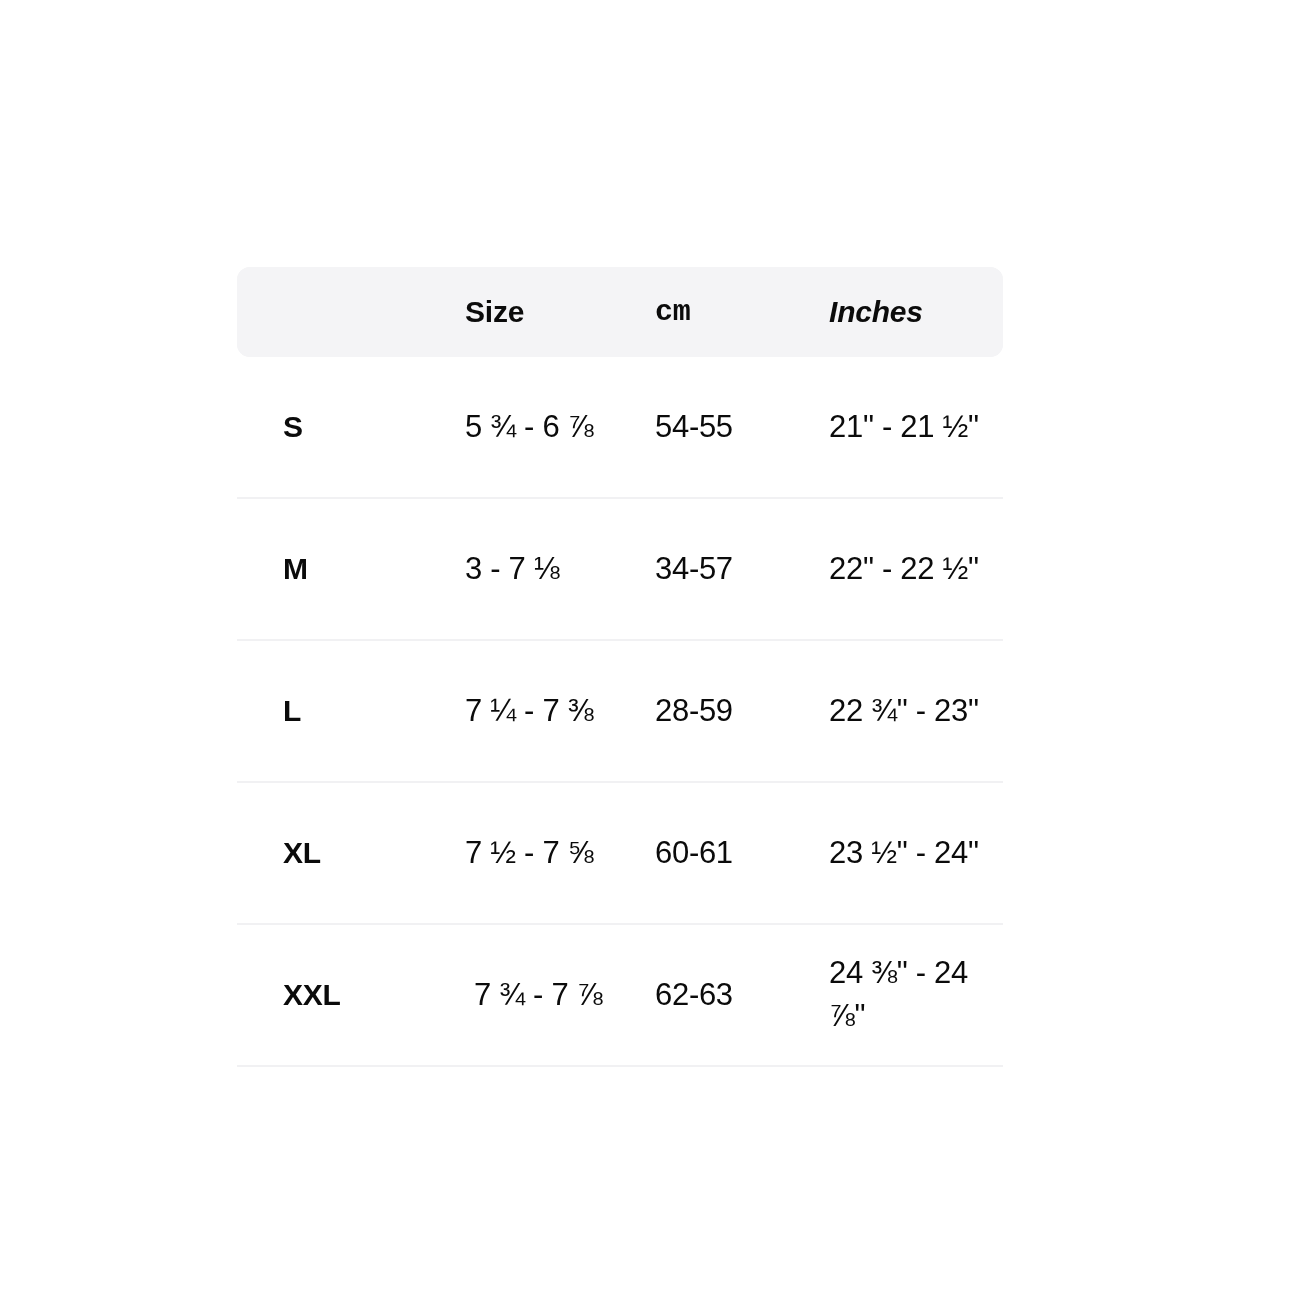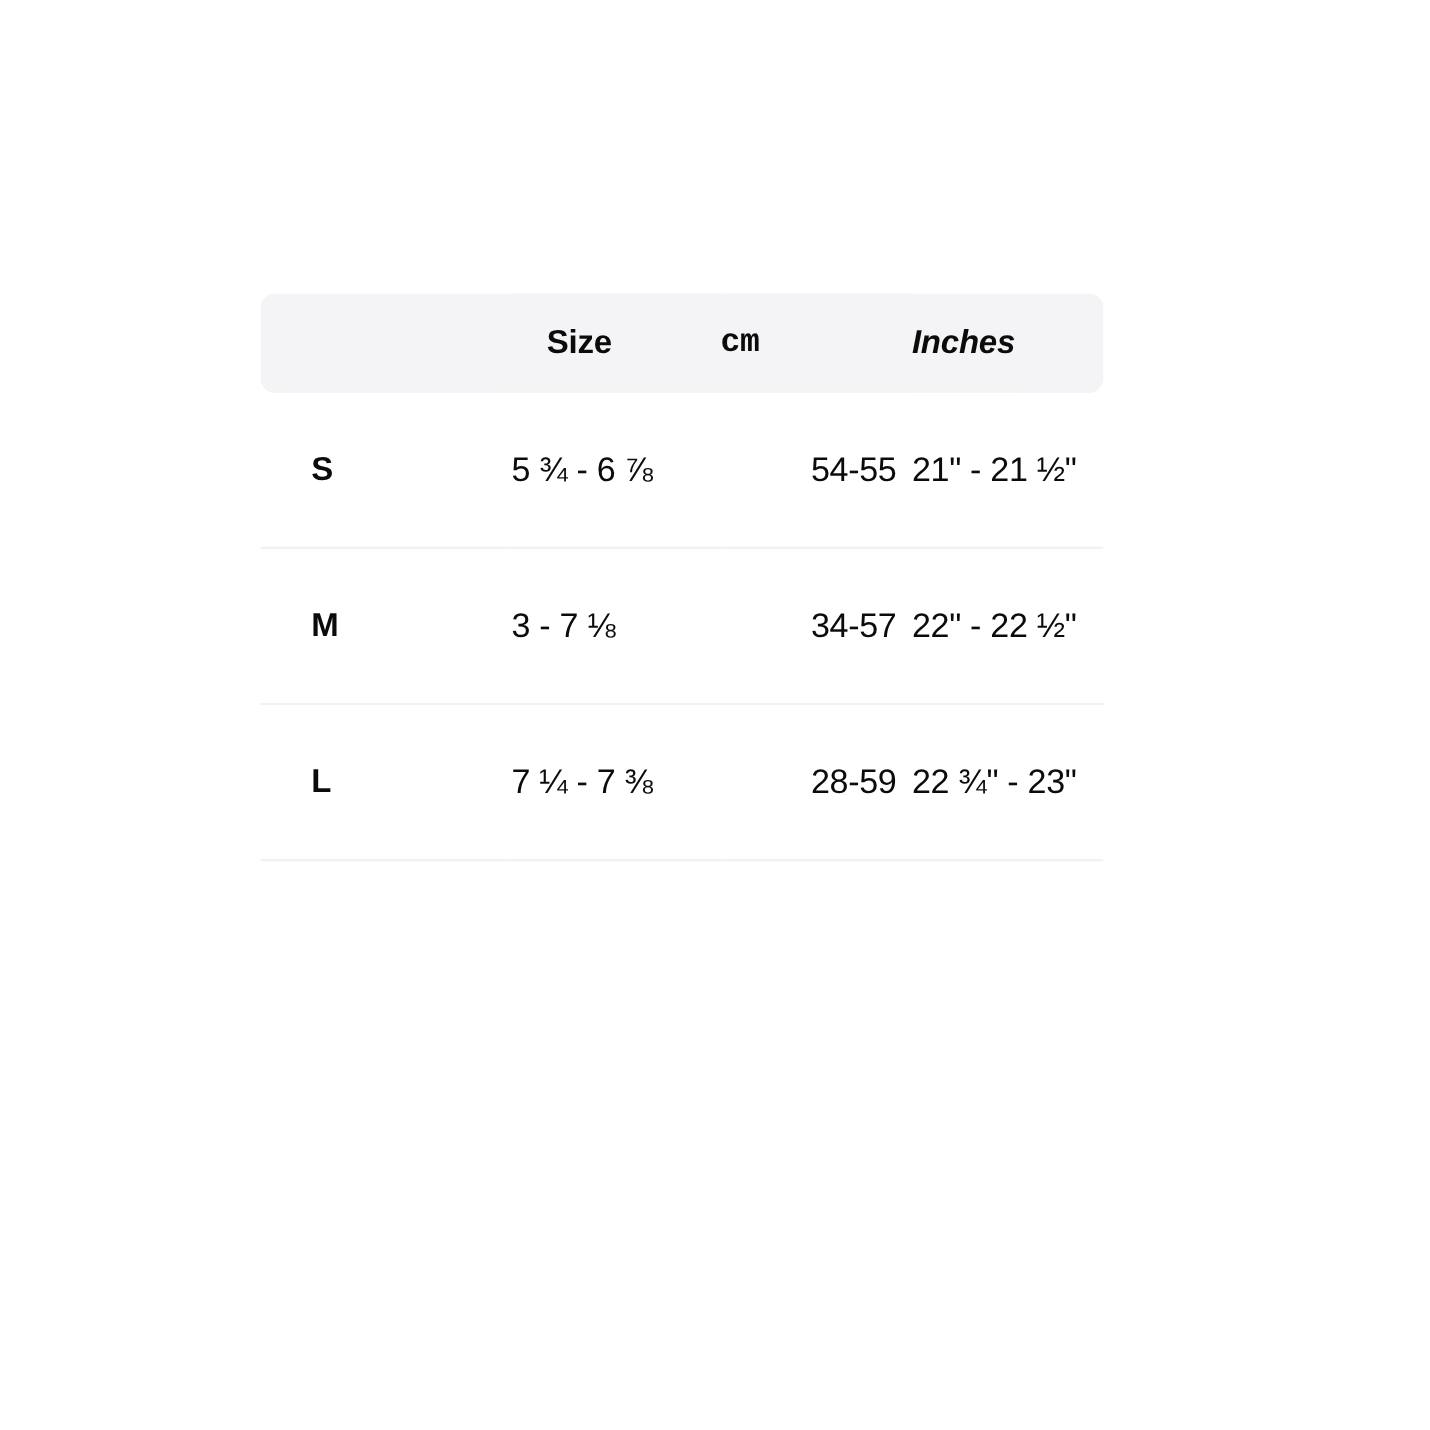--- a/index.html
+++ b/index.html
@@ -58,21 +58,21 @@
   }
   .size-table thead th.h-inches {
     border-top-right-radius: 13px;
     border-bottom-right-radius: 13px;
     font-style: italic;
   }
   .size-table thead th .hcell {
     display: block;
     padding-left: 0;
   }
-  .h-size .hcell   { padding-left: 0px; margin-left: 32px; }
+  .h-size .hcell   { padding-left: 0px; }
   .h-cm .hcell     { padding-left: 0px; font-family: Liberation Mono, monospace; }
   .h-inches .hcell { padding-left: 0px; }
 
   
   .size-table tbody td {
     height: 140px;
     vertical-align: middle;
     text-align: left;
     font-size: 31px;
     line-height: 1.38;
@@ -83,21 +83,21 @@
   }
   .size-table tbody td.cell-label {
     font-weight: 700;
     font-size: 30px;
   }
   .size-table tbody td .inner {
     display: block;
   }
   .cell-label .inner { padding-left: 46px; }
   .cell-size  .inner { padding-left: 0px; padding-right: 14px; }
-  .cell-cm    .inner { padding-left: 0px; padding-right: 14px; text-align: right; }
+  .cell-cm    .inner { padding-left: 0px; padding-right: 14px; }
   .cell-inches .inner { padding-left: 0px; padding-right: 8px; }
 
   
   .cell-size.indented .inner { padding-left: 9px; }
 
   .size-table tbody tr:last-child td {
     border-bottom: 2px solid #f1f1f3;
   }
 </style>
 </head>
@@ -170,18 +170,46 @@
           <span class="inner">7 ¼ - 7 ⅜</span>
         </td>
         <td class="cell-cm">
           <span class="inner">28-59</span>
         </td>
         <td class="cell-inches">
           <span class="inner">22 ¾" - 23"</span>
         </td>
       </tr>
 
-
+      <tr>
+        <td class="cell-label">
+          <span class="inner">XL</span>
+        </td>
+        <td class="cell-size">
+          <span class="inner">7 ½ - 7 ⅝</span>
+        </td>
+        <td class="cell-cm">
+          <span class="inner">60-61</span>
+        </td>
+        <td class="cell-inches">
+          <span class="inner">23 ½" - 24"</span>
+        </td>
+      </tr>
+
+      <tr>
+        <td class="cell-label">
+          <span class="inner">XXL</span>
+        </td>
+        <td class="cell-size indented">
+          <span class="inner"> 7 ¾ - 7 ⅞</span>
+        </td>
+        <td class="cell-cm">
+          <span class="inner">62-63</span>
+        </td>
+        <td class="cell-inches">
+          <span class="inner">24 ⅜" - 24 ⅞"</span>
+        </td>
+      </tr>
 
     </tbody>
   </table>
 
 </div>
 
 </body></html>

